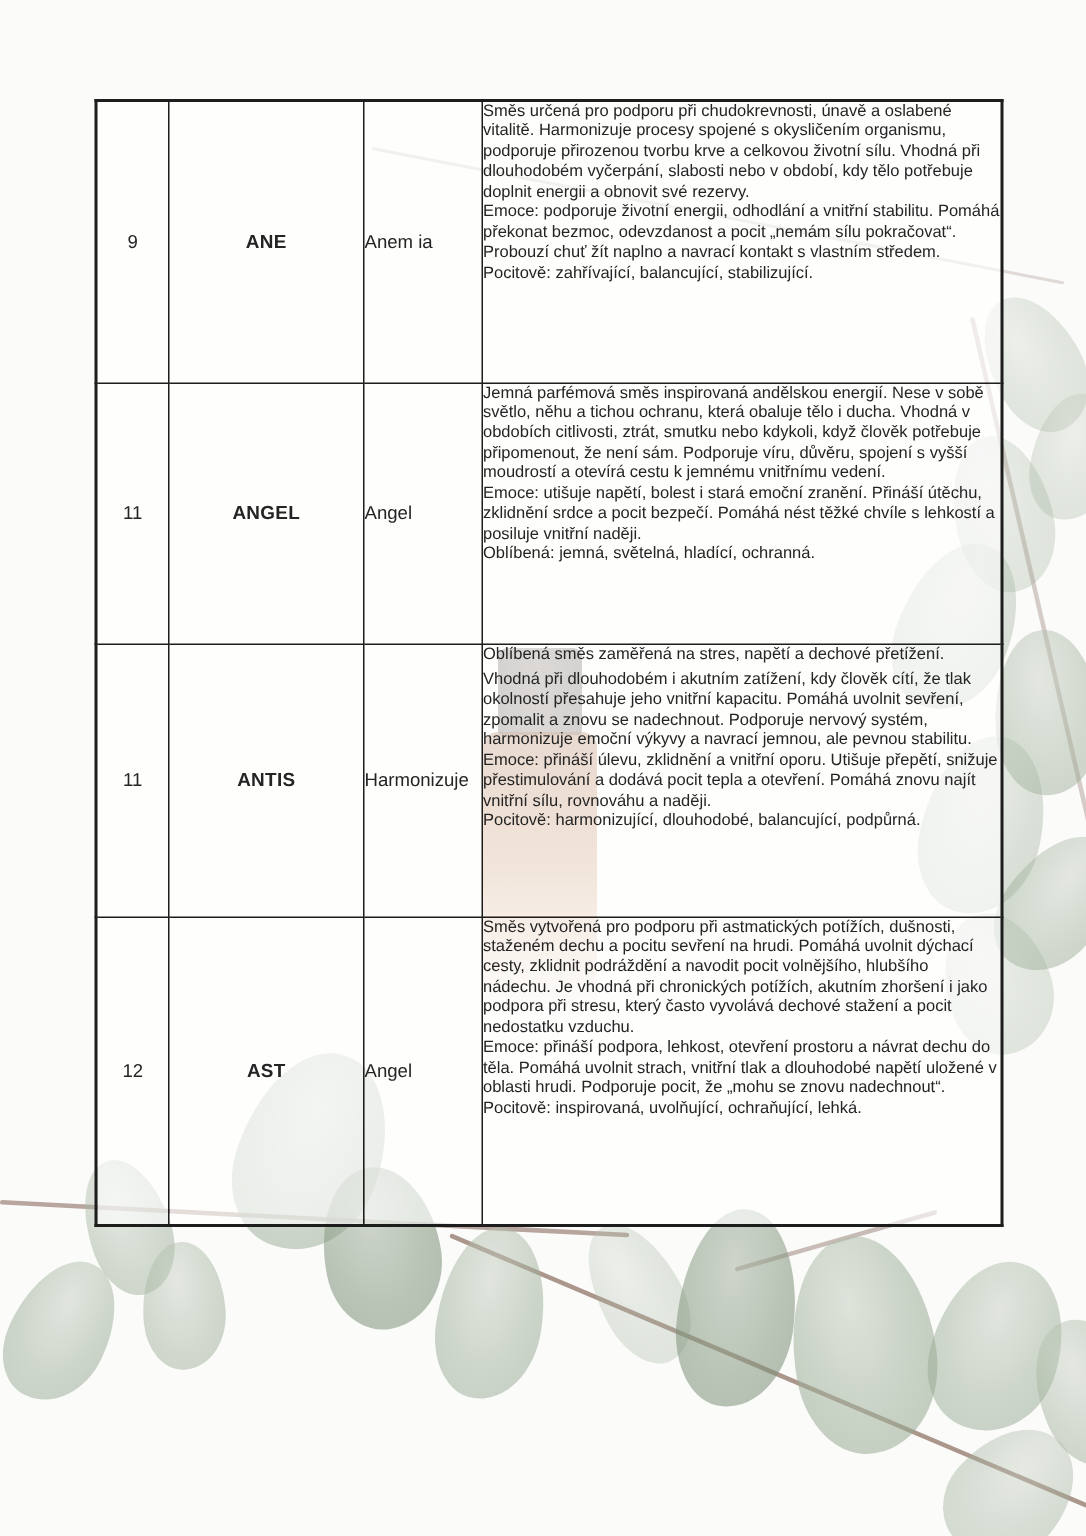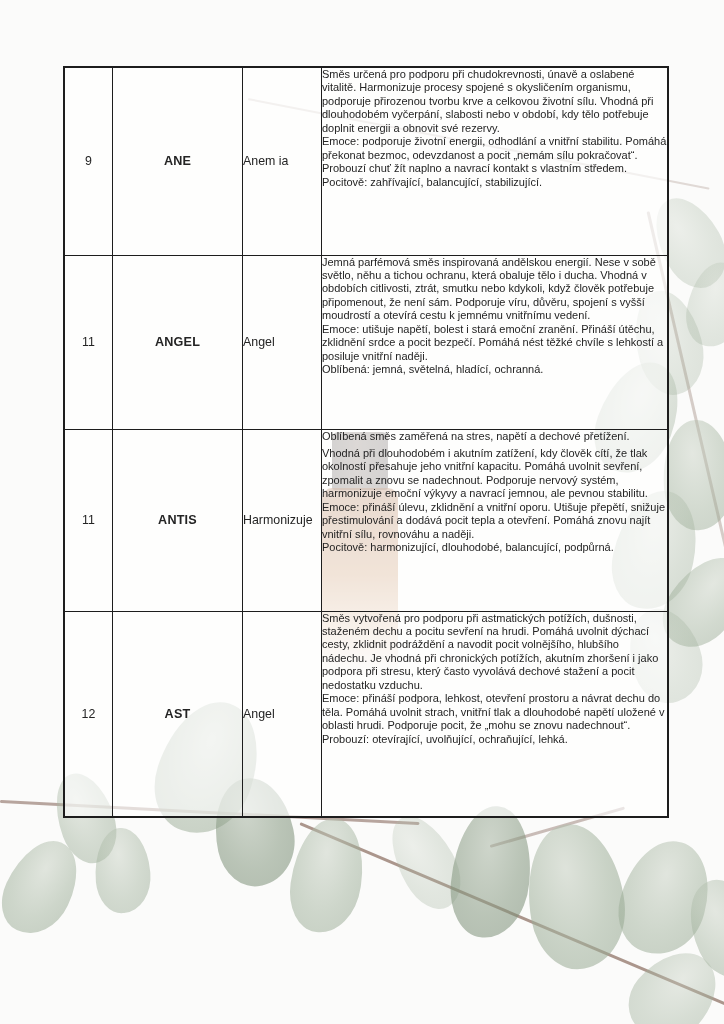--- a/index.html
+++ b/index.html
@@ -133,19 +133,19 @@
         <div>Pocitově: harmonizující, dlouhodobé, balancující, podpůrná.</div>
       </td>
     </tr>
     <tr style="height:206px;">
       <td class="c-num"><span>12</span></td>
       <td class="c-code"><span>AST</span></td>
       <td class="c-name"><span>Angel</span></td>
       <td class="c-desc">
         <div>Směs vytvořená pro podporu při astmatických potížích, dušnosti, staženém dechu a pocitu sevření na hrudi. Pomáhá uvolnit dýchací cesty, zklidnit podráždění a navodit pocit volnějšího, hlubšího nádechu. Je vhodná při chronických potížích, akutním zhoršení i jako podpora při stresu, který často vyvolává dechové stažení a pocit nedostatku vzduchu.</div>
         <div>Emoce: přináší podpora, lehkost, otevření prostoru a návrat dechu do těla. Pomáhá uvolnit strach, vnitřní tlak a dlouhodobé napětí uložené v oblasti hrudi. Podporuje pocit, že „mohu se znovu nadechnout“.</div>
-        <div>Probouzí: otevírající, uvolňující, ochraňující, lehká.</div>
+        <div>Pocitově: inspirovaná, uvolňující, ochraňující, lehká.</div>
       </td>
     </tr>
   </tbody>
     </table>
 
 </div>
 
 </body></html>

